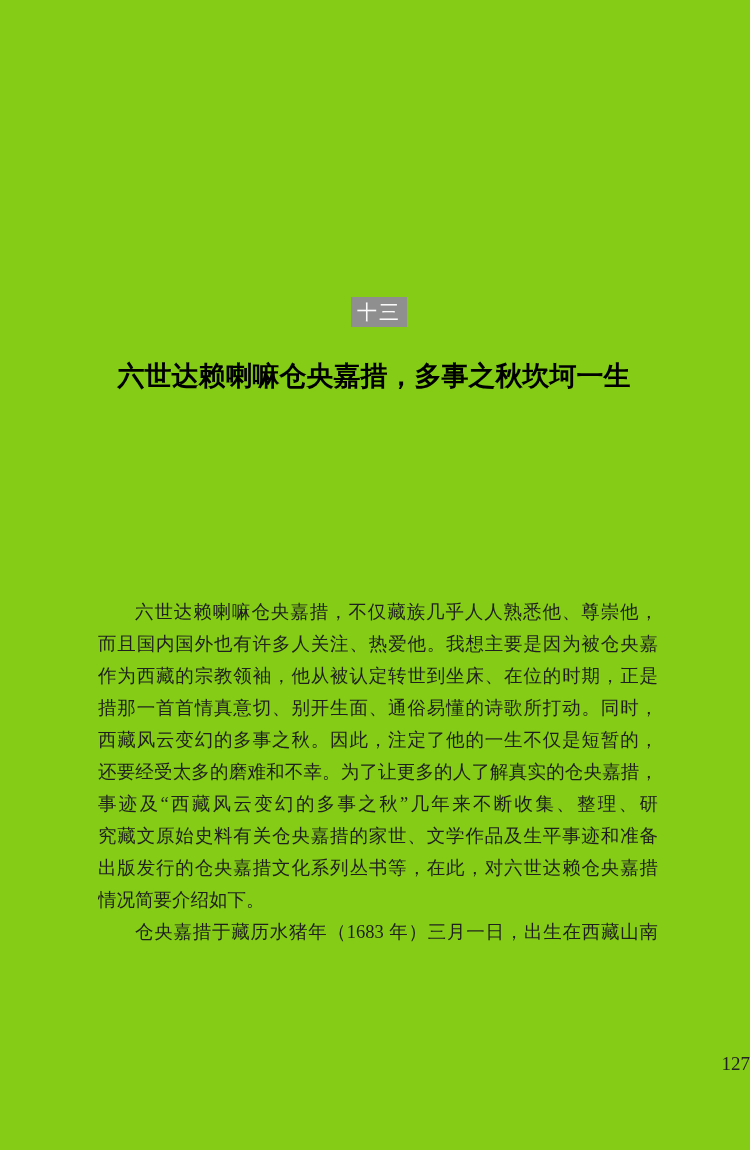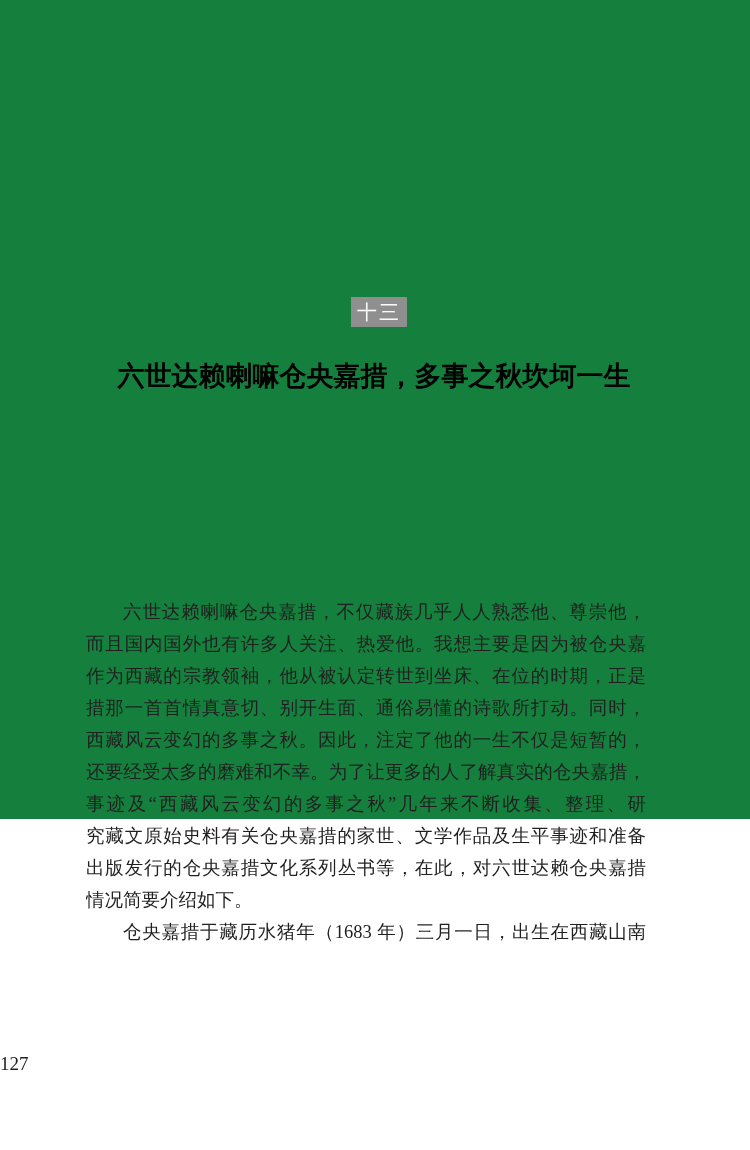--- a/index.html
+++ b/index.html
@@ -7,22 +7,22 @@
   body {
     background: #ffffff;
     font-family: "Liberation Serif", "DejaVu Serif", serif;
     color: #1f1f1f;
     position: relative;
     overflow: hidden;
   }
   .page {
     position: absolute;
     left: 0; top: 0;
-    width: 750px; height: 819px;
-    background: #15803d;
+    width: 750px; height: 1150px;
+    background: #84cc16;
   }
   .chapter-badge {
     position: absolute;
     left: 351px; top: 297px;
     width: 56px; height: 30px;
     background: #8f8f8f;
     color: #fafafa;
     font-size: 20px;
     line-height: 30px;
     text-align: center;
@@ -33,40 +33,40 @@
     left: 94px; top: 358px;
     width: 560px;
     font-size: 27px;
     font-weight: bold;
     color: #000000;
     text-align: center;
     white-space: nowrap;
   }
   .body-block {
     position: absolute;
-    left: 86px; top: 596px;
+    left: 98px; top: 596px;
     width: 560px;
     font-size: 18.5px;
     color: #1f1f1f;
   }
   .line {
     height: 32px;
     line-height: 32px;
     overflow: hidden;
   }
   .line.justify {
     text-align: justify;
     text-align-last: justify;
   }
   .line.indent { text-indent: 2em; }
   .page-number {
     position: absolute;
     left: 0; top: 1053px;
     width: 750px;
-    text-align: left;
+    text-align: right;
     font-size: 19px;
     color: #222222;
   }
 </style>
 </head>
 <body>
 
 <div class="page">
 
   <div class="chapter-badge">十三</div>

